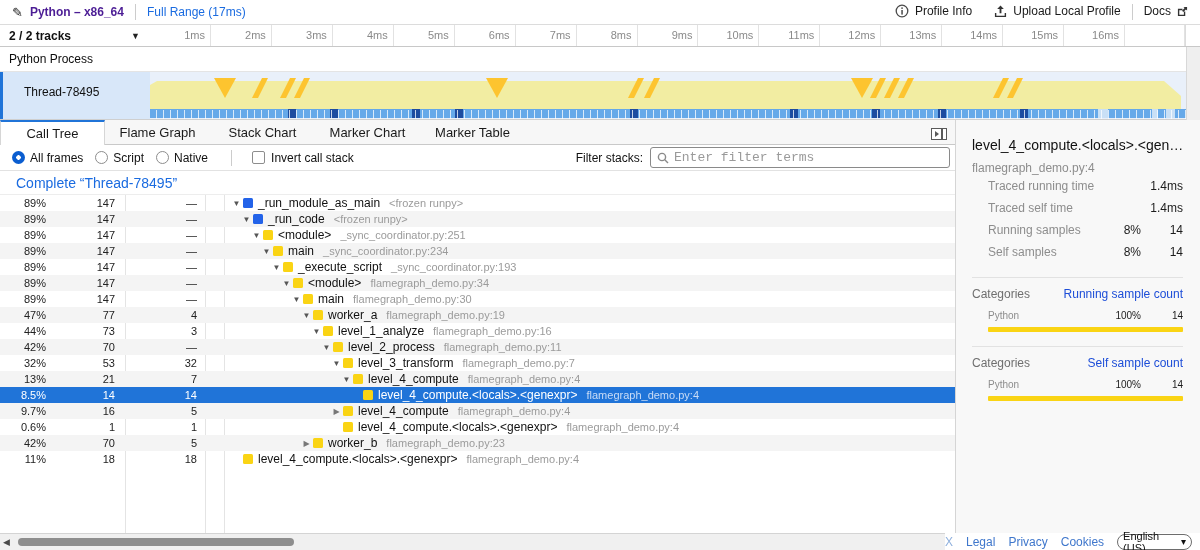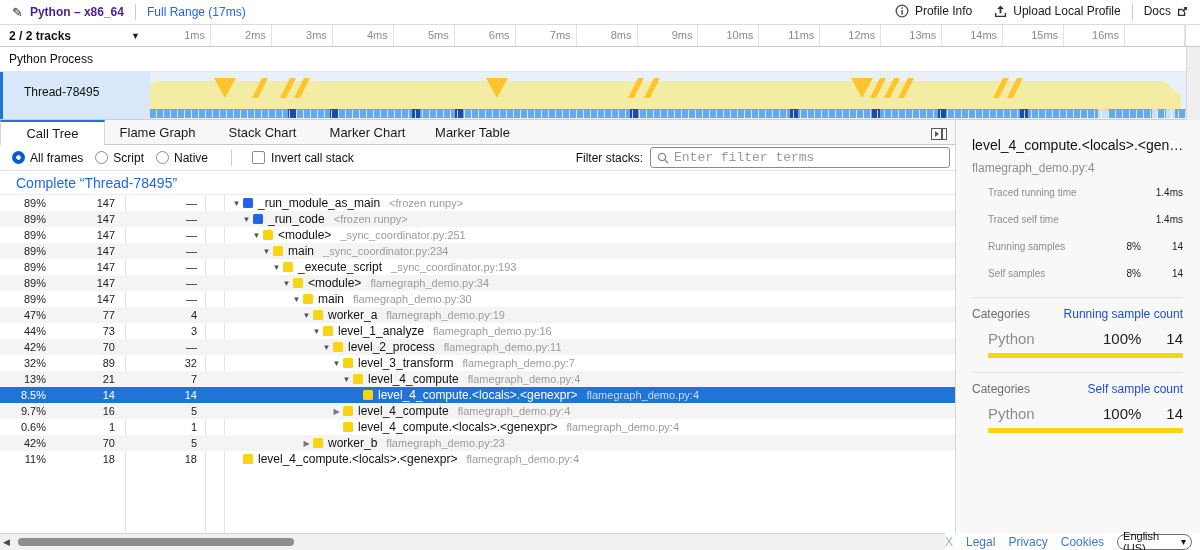--- a/index.html
+++ b/index.html
@@ -91,28 +91,28 @@
   .floc{font-size:11px;color:#9b9b9b;margin-left:9px;white-space:nowrap}
   .trow.sel{background:var(--accent)}
   .trow.sel .c-pct,.trow.sel .c-cnt,.trow.sel .c-self,.trow.sel .fname{color:#fff}
   .trow.sel .floc{color:#c9dcf6}
 
   
   #sidebar{position:absolute;left:955px;top:120px;width:245px;height:413px;background:#f8f8f8;border-left:1px solid #d5d5d5;overflow:hidden}
   .sb-title{margin:17px 16px 0;font-size:14px;color:#111;white-space:nowrap;overflow:hidden;text-overflow:ellipsis}
   .sb-sub{margin:8px 16px 0;font-size:12px;color:#8d8d8d}
   .sb-h{margin:26px 17px 6px 16px;font-size:12px;color:#1c1c1c}
-  .sb-metric{display:flex;margin:8px 17px 0 16px;padding:4px 0 4px 16px;font-size:10px;align-items:center}
+  .sb-metric{display:flex;margin:0 17px 0 16px;padding:4px 0 4px 16px;font-size:12px;align-items:center}
   .sb-metric .ml{flex:1;color:#8d8d8d}
   .m-pct{width:38px;text-align:right;color:#1c1c1c}
   .m-val{width:42px;text-align:right;color:#1c1c1c}
   .cat-sec{margin:14px 17px 0 16px;border-top:1px solid #e2e2e2;padding-top:9px}
   .cat-head{display:flex;font-size:12px;color:#6f6f6f}
   .cat-head .chr{margin-left:auto;color:#1d4ed8}
-  .cat-row{display:flex;padding:9px 0 6px 16px;font-size:15px;align-items:flex-end}
+  .cat-row{display:flex;padding:9px 0 6px 16px;font-size:10px;align-items:flex-end}
   .cat-row .cn{flex:1;color:#8d8d8d}
   .cat-bar{height:5px;background:var(--icon-yellow);margin-left:16px;border-radius:1px}
 
   
   #footer{position:absolute;top:533px;left:0;width:1200px;height:17px}
   #hscroll{position:absolute;left:0;top:0;width:945px;height:17px;background:#f0f0f0;border-top:1px solid #d4d4d4}
   #hscroll .larr{position:absolute;left:3px;top:3px;font-size:9px;color:#4a4a4a;line-height:10px;cursor:pointer}
   #hthumb{position:absolute;left:18px;top:4px;width:276px;height:8px;border-radius:4px;background:#8e8e8e;cursor:pointer}
   #footright{position:absolute;left:945px;top:0;width:255px;height:17px;background:#fff;display:flex;
     align-items:center;justify-content:flex-end;gap:13px;padding-right:8px;font-size:12px}
@@ -391,21 +391,21 @@
             <span class="c-gap"></span>
             <div class="tree" style="padding-left: 96px;">
               <span class="exp">▼</span>
               <span class="sq yellow"></span>
               <span class="fname">level_2_process</span>
               <span class="floc">flamegraph_demo.py:11</span>
             </div>
           </div>
           <div class="trow">
             <span class="c-pct">32%</span>
-            <span class="c-cnt">89</span>
+            <span class="c-cnt">53</span>
             <span class="c-self">32</span>
             <span class="c-gap"></span>
             <div class="tree" style="padding-left: 106px;">
               <span class="exp">▼</span>
               <span class="sq yellow"></span>
               <span class="fname">level_3_transform</span>
               <span class="floc">flamegraph_demo.py:7</span>
             </div>
           </div>
           <div class="trow even">

